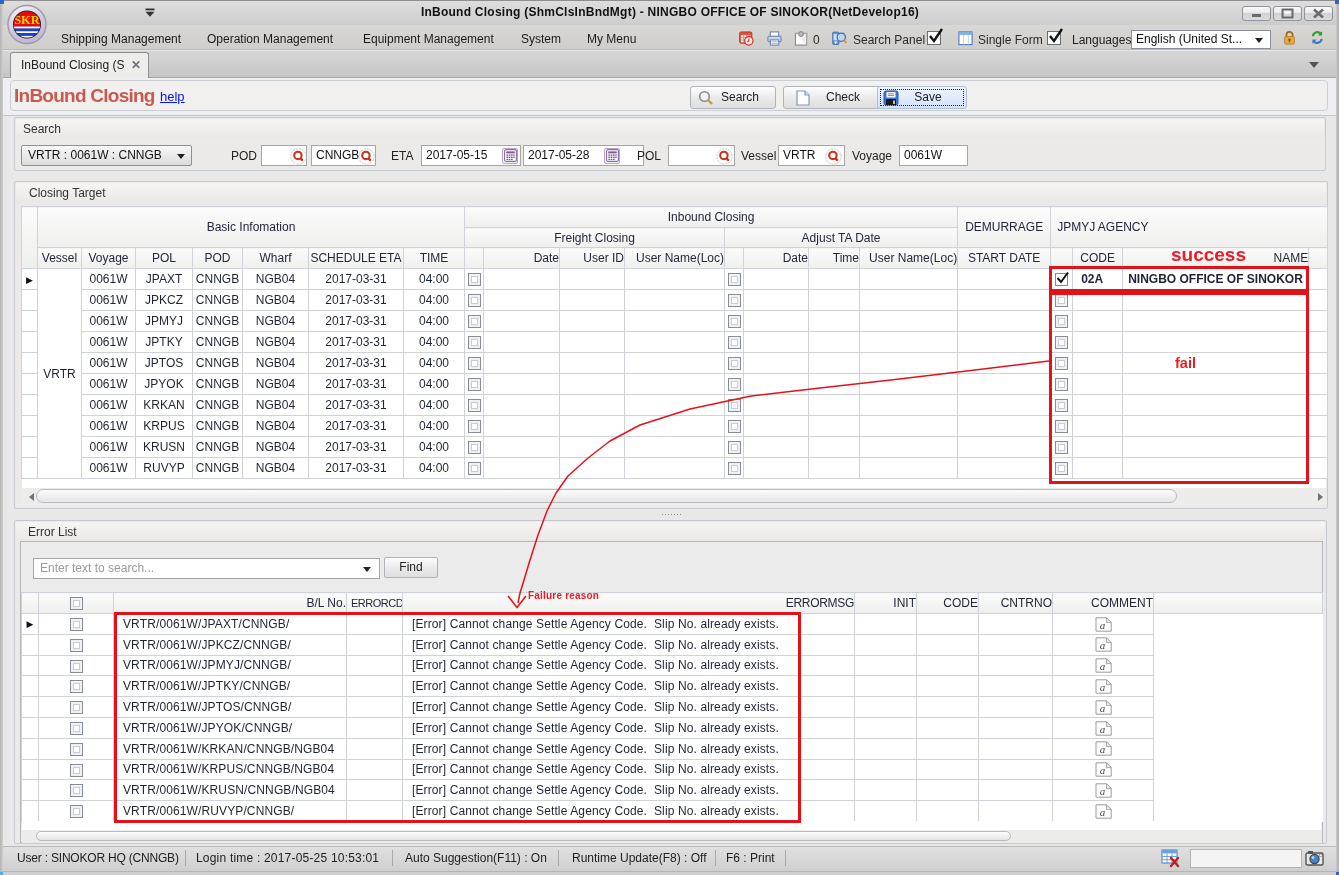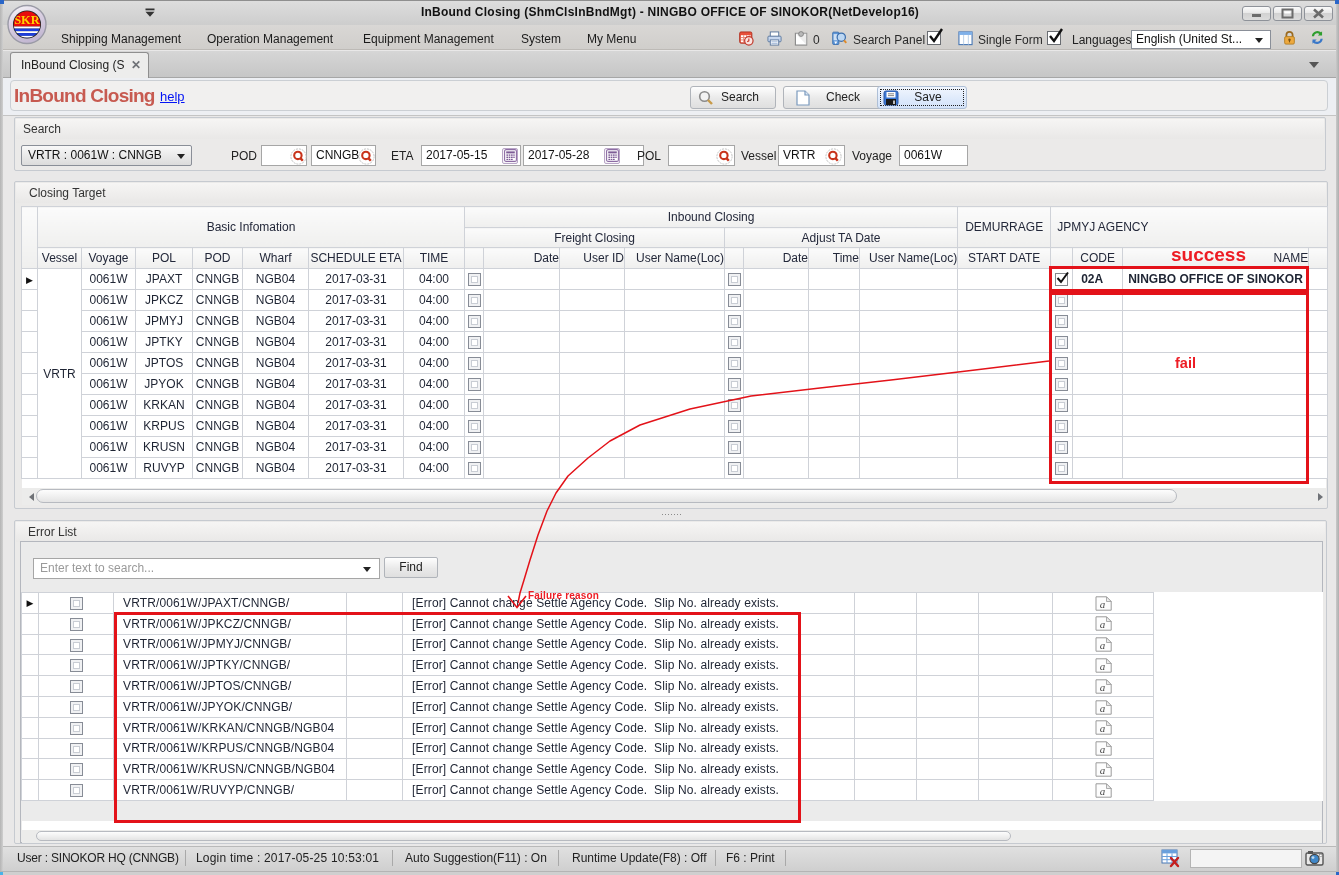--- a/index.html
+++ b/index.html
@@ -577,20 +577,32 @@
       <col style="width:233px">
       <col style="width:56px">
       <col style="width:452px">
       <col style="width:62px">
       <col style="width:62px">
       <col style="width:74px">
       <col style="width:101px">
       <col style="width:169px">
     </colgroup>
 <tbody>
+      <tr style="height:21px">
+        <th></th>
+        <th><span class="gcb"></span></th>
+        <th class="lft">B/L No.</th>
+        <th class="lft" style="font-size:11px;letter-spacing:-0.5px;padding-left:4px">ERRORCD</th>
+        <th class="lft" style="letter-spacing:-0.3px">ERRORMSG</th>
+        <th class="lft">INIT</th>
+        <th class="lft">CODE</th>
+        <th class="lft">CNTRNO</th>
+        <th class="lft">COMMENT</th>
+        <th></th>
+      </tr>
 <tr class="er">
         <td class="sel"><span class="ptr">▶</span></td>
         <td><span class="gcb"></span></td>
         <td>VRTR/0061W/JPAXT/CNNGB/</td>
         <td></td>
         <td>[Error] Cannot change Settle Agency Code.&nbsp; Slip No. already exists.</td>
         <td></td>
         <td></td>
         <td></td>
         <td class="cmt"><svg class="aicon2" width="17" height="15" viewBox="0 0 17 15">

